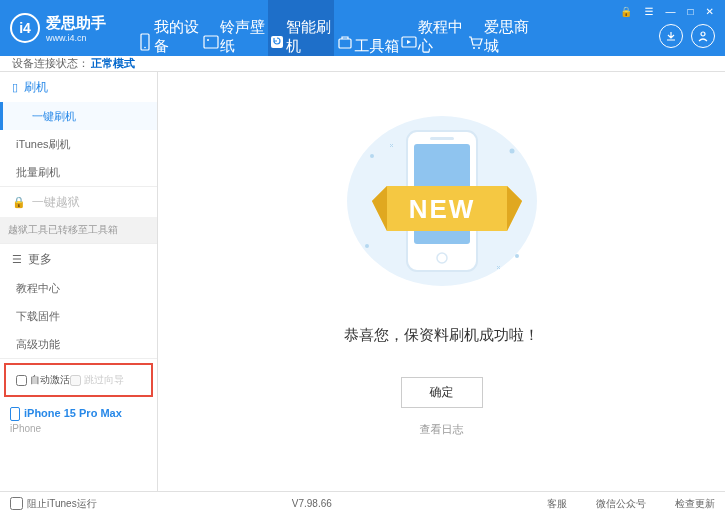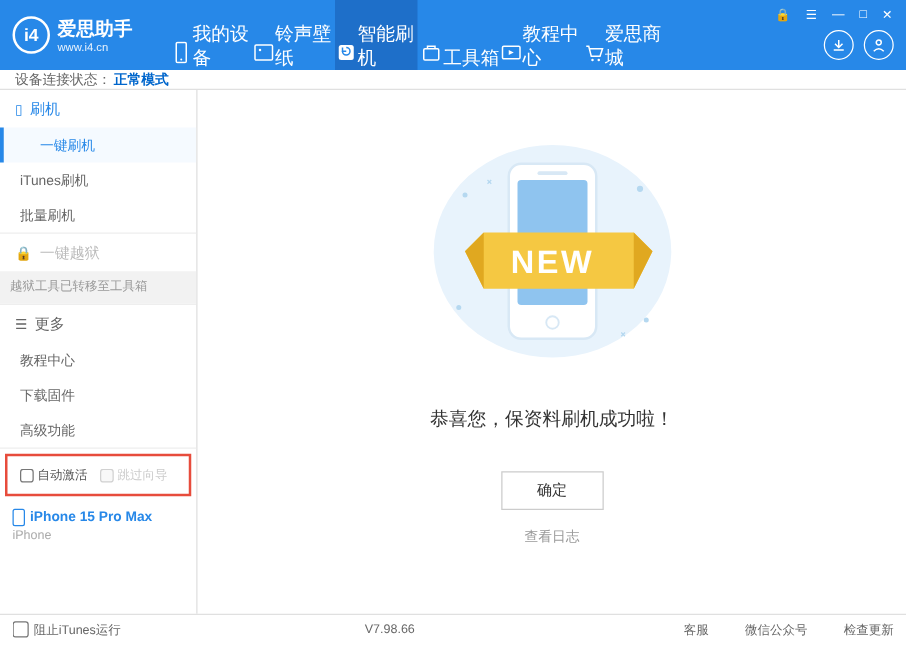--- a/index.html
+++ b/index.html
@@ -22,21 +22,21 @@
 .status-mode{color:#0066cc;font-weight:bold;margin-left:2px}
 .body{display:flex;height:419px}
 .sidebar{width:158px;border-right:1px solid #e0e0e0;overflow:hidden;position:relative}
 .side-section{border-bottom:1px solid #eee}
 .side-header{height:30px;display:flex;align-items:center;padding:0 12px;color:#2788e8;font-size:12px;cursor:pointer}
 .side-header .icon{margin-right:6px;font-size:11px}
 .side-item{height:28px;display:flex;align-items:center;padding:0 12px 0 16px;color:#666;font-size:11px;cursor:pointer}
 .side-item.active{color:#2788e8;border-left:3px solid #2788e8;padding-left:29px;background:#f5faff}
 .side-item.info{background:#f2f2f2;color:#999;text-align:center;padding:6px 8px;height:auto;font-size:10px;line-height:1.4;cursor:default}
 .side-header.disabled{color:#bbb}
-.checkbox-area{padding:8px 10px;border:2px solid #e74c3c;margin:4px;display:flex;gap:10px;font-size:10px;color:#555}
+.checkbox-area{padding:8px 10px;border:2px solid #e74c3c;margin:4px;display:flex;gap:0;font-size:10px;color:#555}
 .cb-item{display:flex;align-items:center;gap:3px}
 .cb-item input{width:11px;height:11px}
 .cb-item.disabled{color:#ccc}
 .device-info{padding:6px 10px;font-size:10px}
 .device-name{color:#2788e8;font-weight:bold;font-size:11px}
 .device-storage{display:inline-block;border:1px solid #ccc;padding:1px 4px;margin-top:2px;font-size:9px;color:#666}
 .device-type{color:#aaa;margin-top:2px}
 .phone-icon{display:inline-block;width:10px;height:14px;border:1px solid #2788e8;border-radius:2px;margin-right:4px;vertical-align:middle;position:relative}
 .main{flex:1;display:flex;flex-direction:column;align-items:center;justify-content:center;position:relative}
 .phone-illust{width:140px;height:200px;position:relative;margin-top:-20px}

